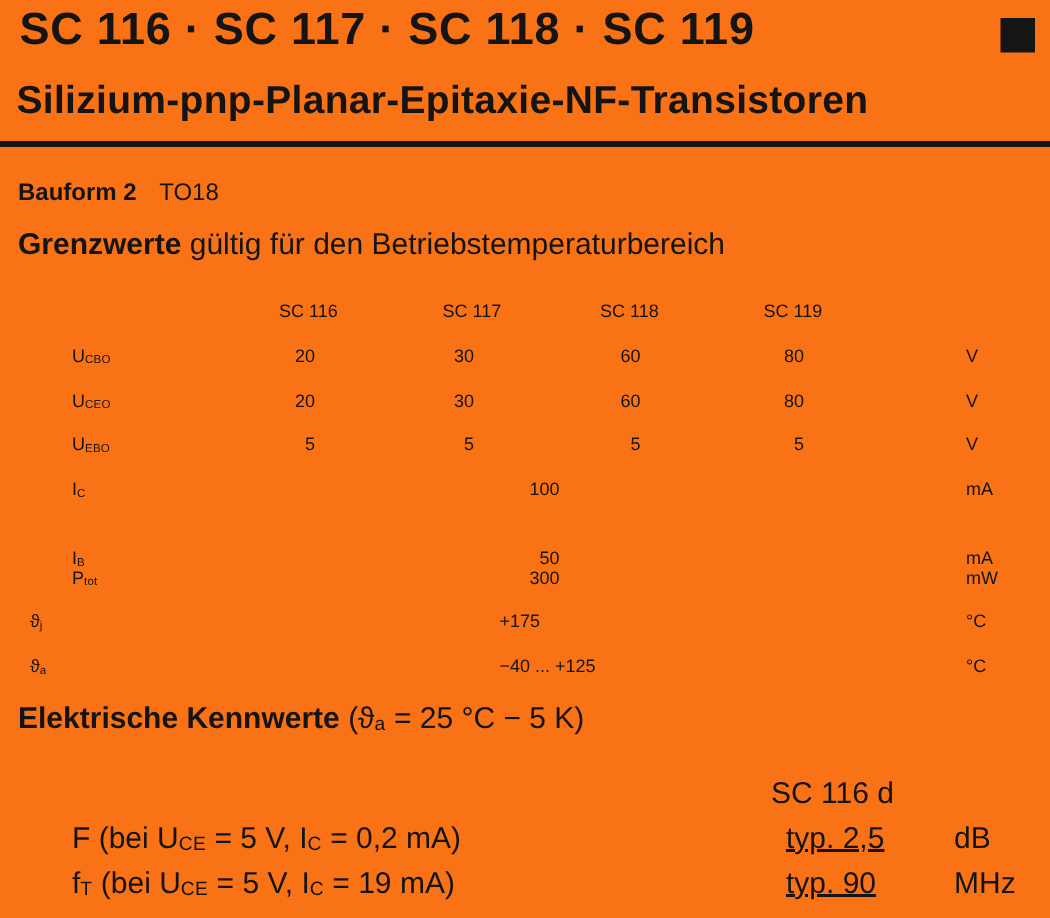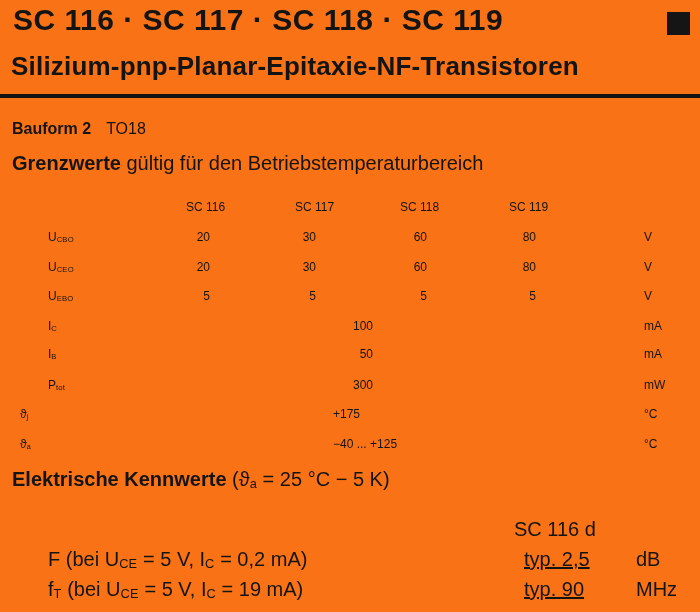--- a/index.html
+++ b/index.html
@@ -112,21 +112,21 @@
     <span class="val c3">5</span>
     <span class="val c4">5</span>
     <span class="unit">V</span>
   </div>
 
   <div class="trow" style="top:313px">
     <span class="lbl"><span>I</span><span class="sb">C</span></span>
     <span class="mval">100</span>
     <span class="unit">mA</span>
   </div>
-  <div class="trow" style="top:341px">
+  <div class="trow" style="top:359px">
     <span class="lbl"><span>I</span><span class="sb">B</span></span>
     <span class="mval">50</span>
     <span class="unit">mA</span>
   </div>
   <div class="trow" style="top:372px">
     <span class="lbl"><span>P</span><span class="sb">tot</span></span>
     <span class="mval">300</span>
     <span class="unit">mW</span>
   </div>
   <div class="trow" style="top:401px">

